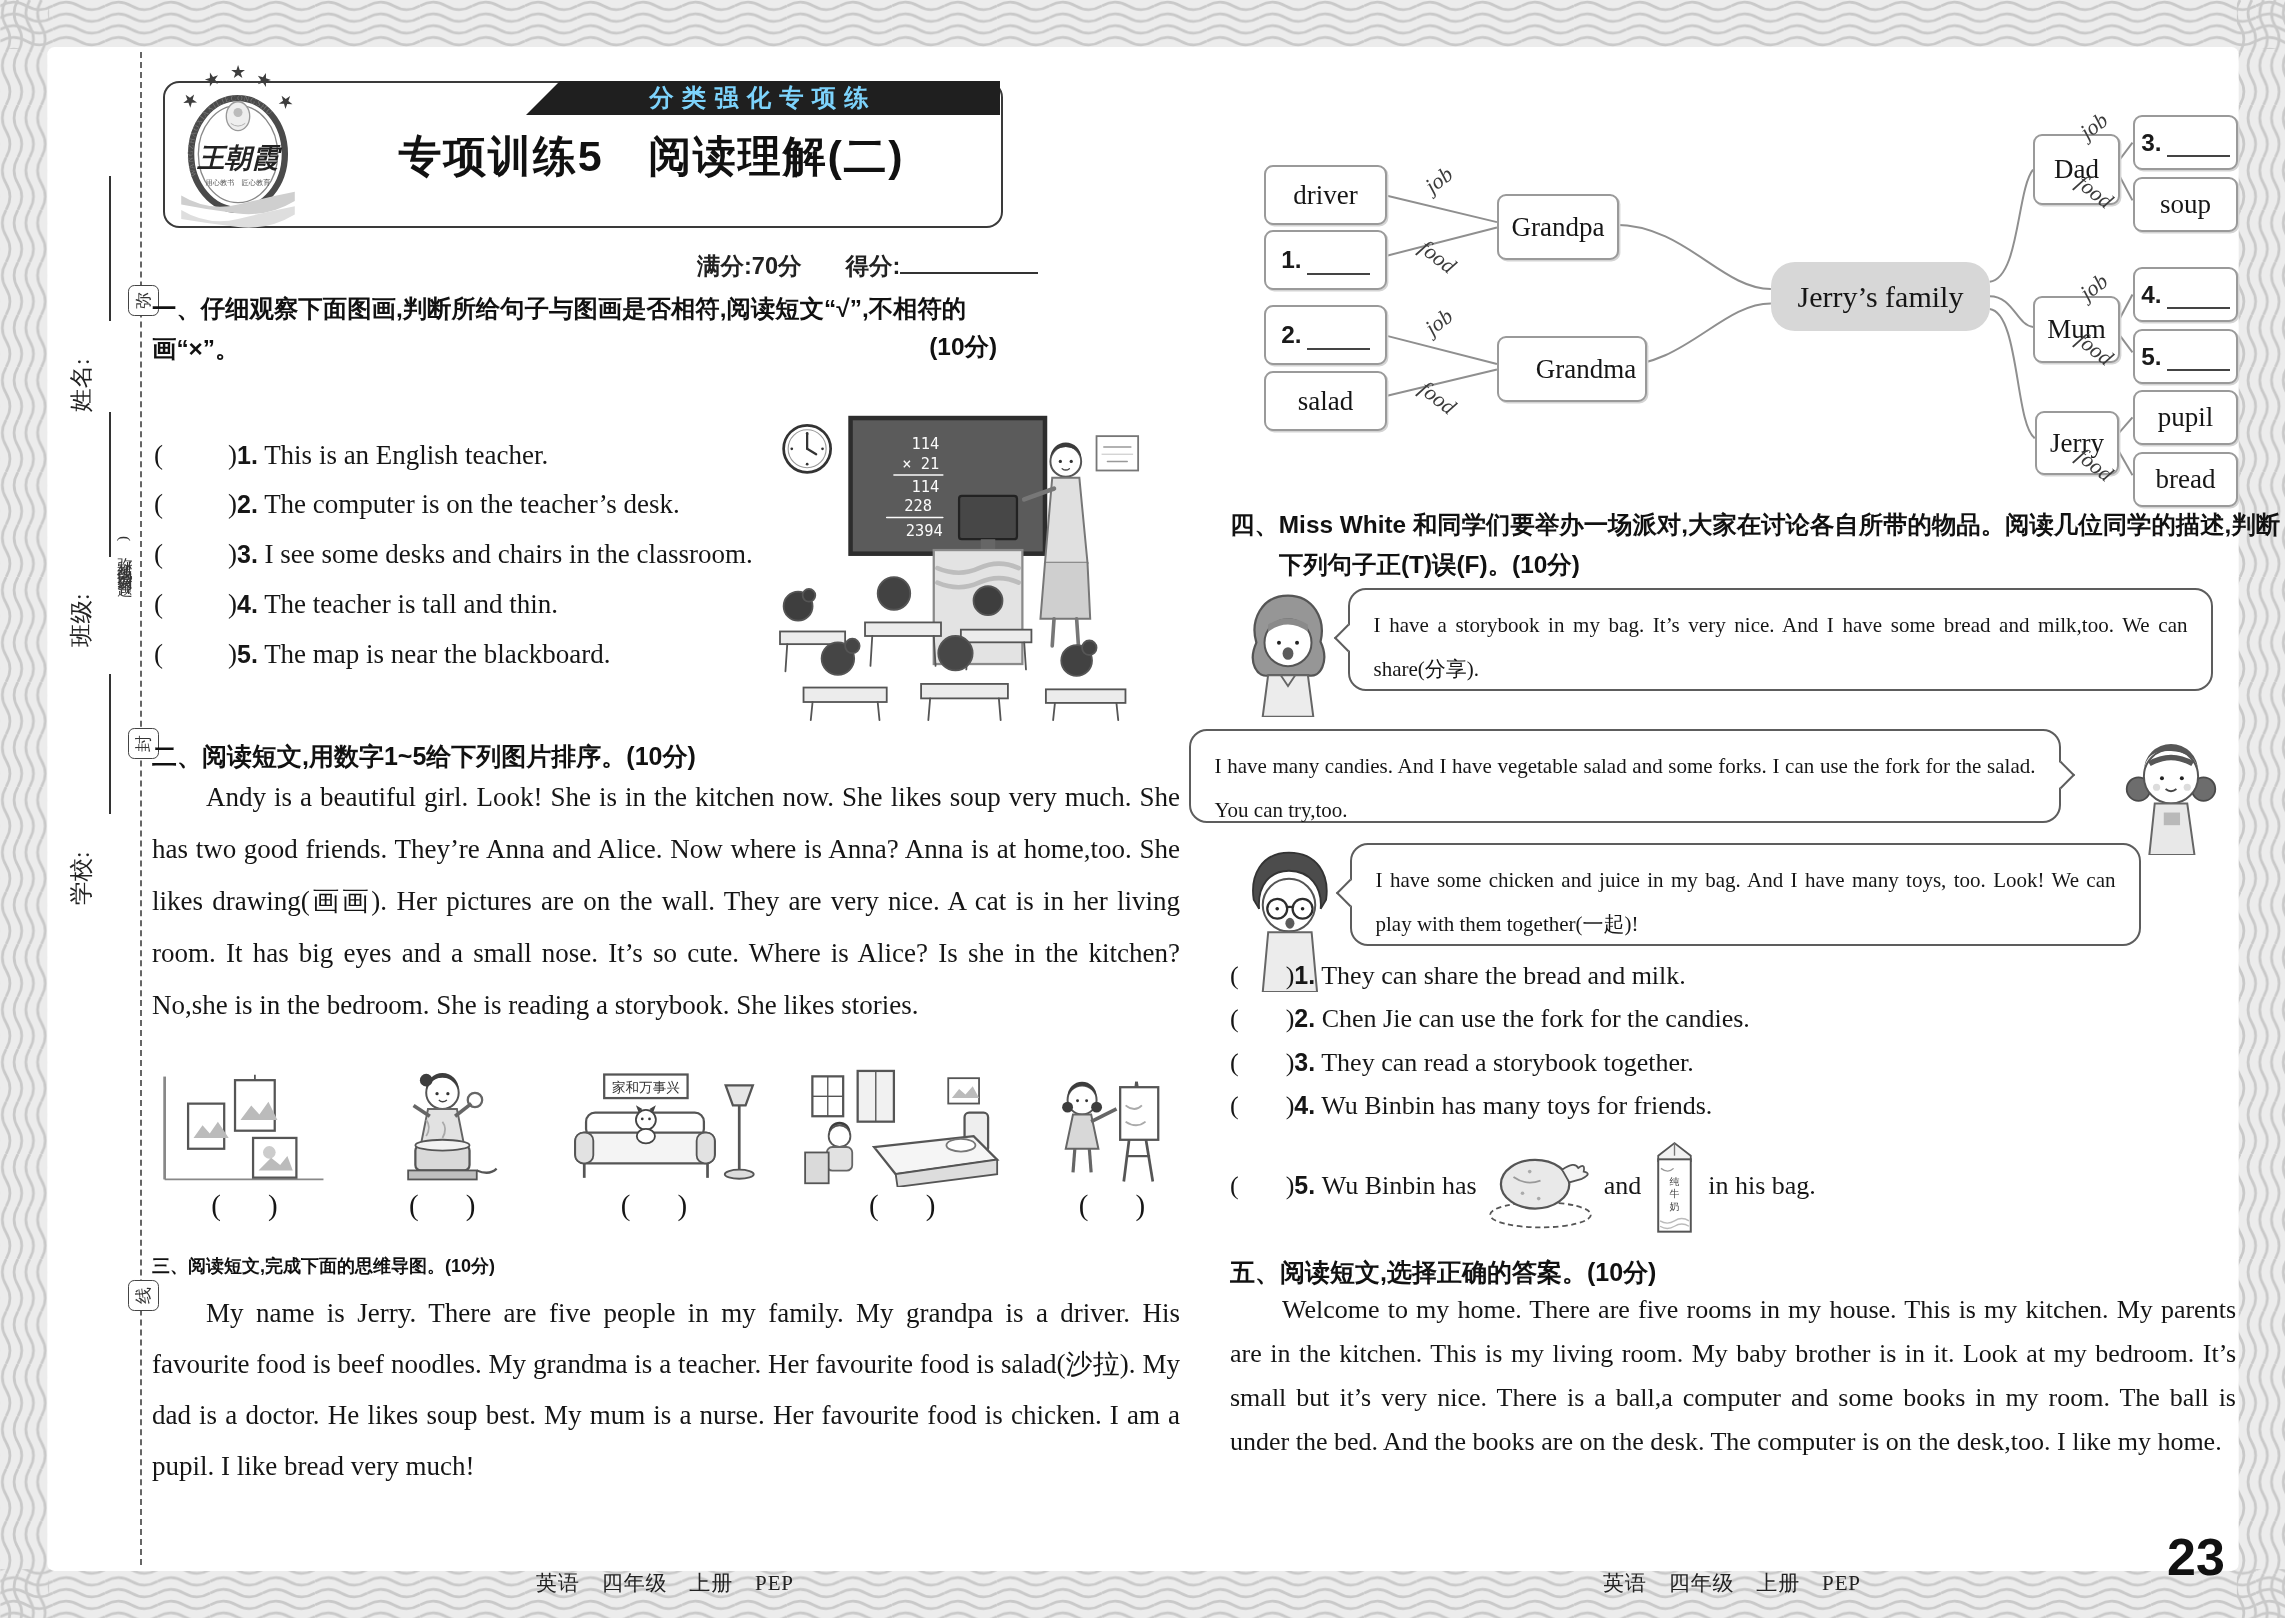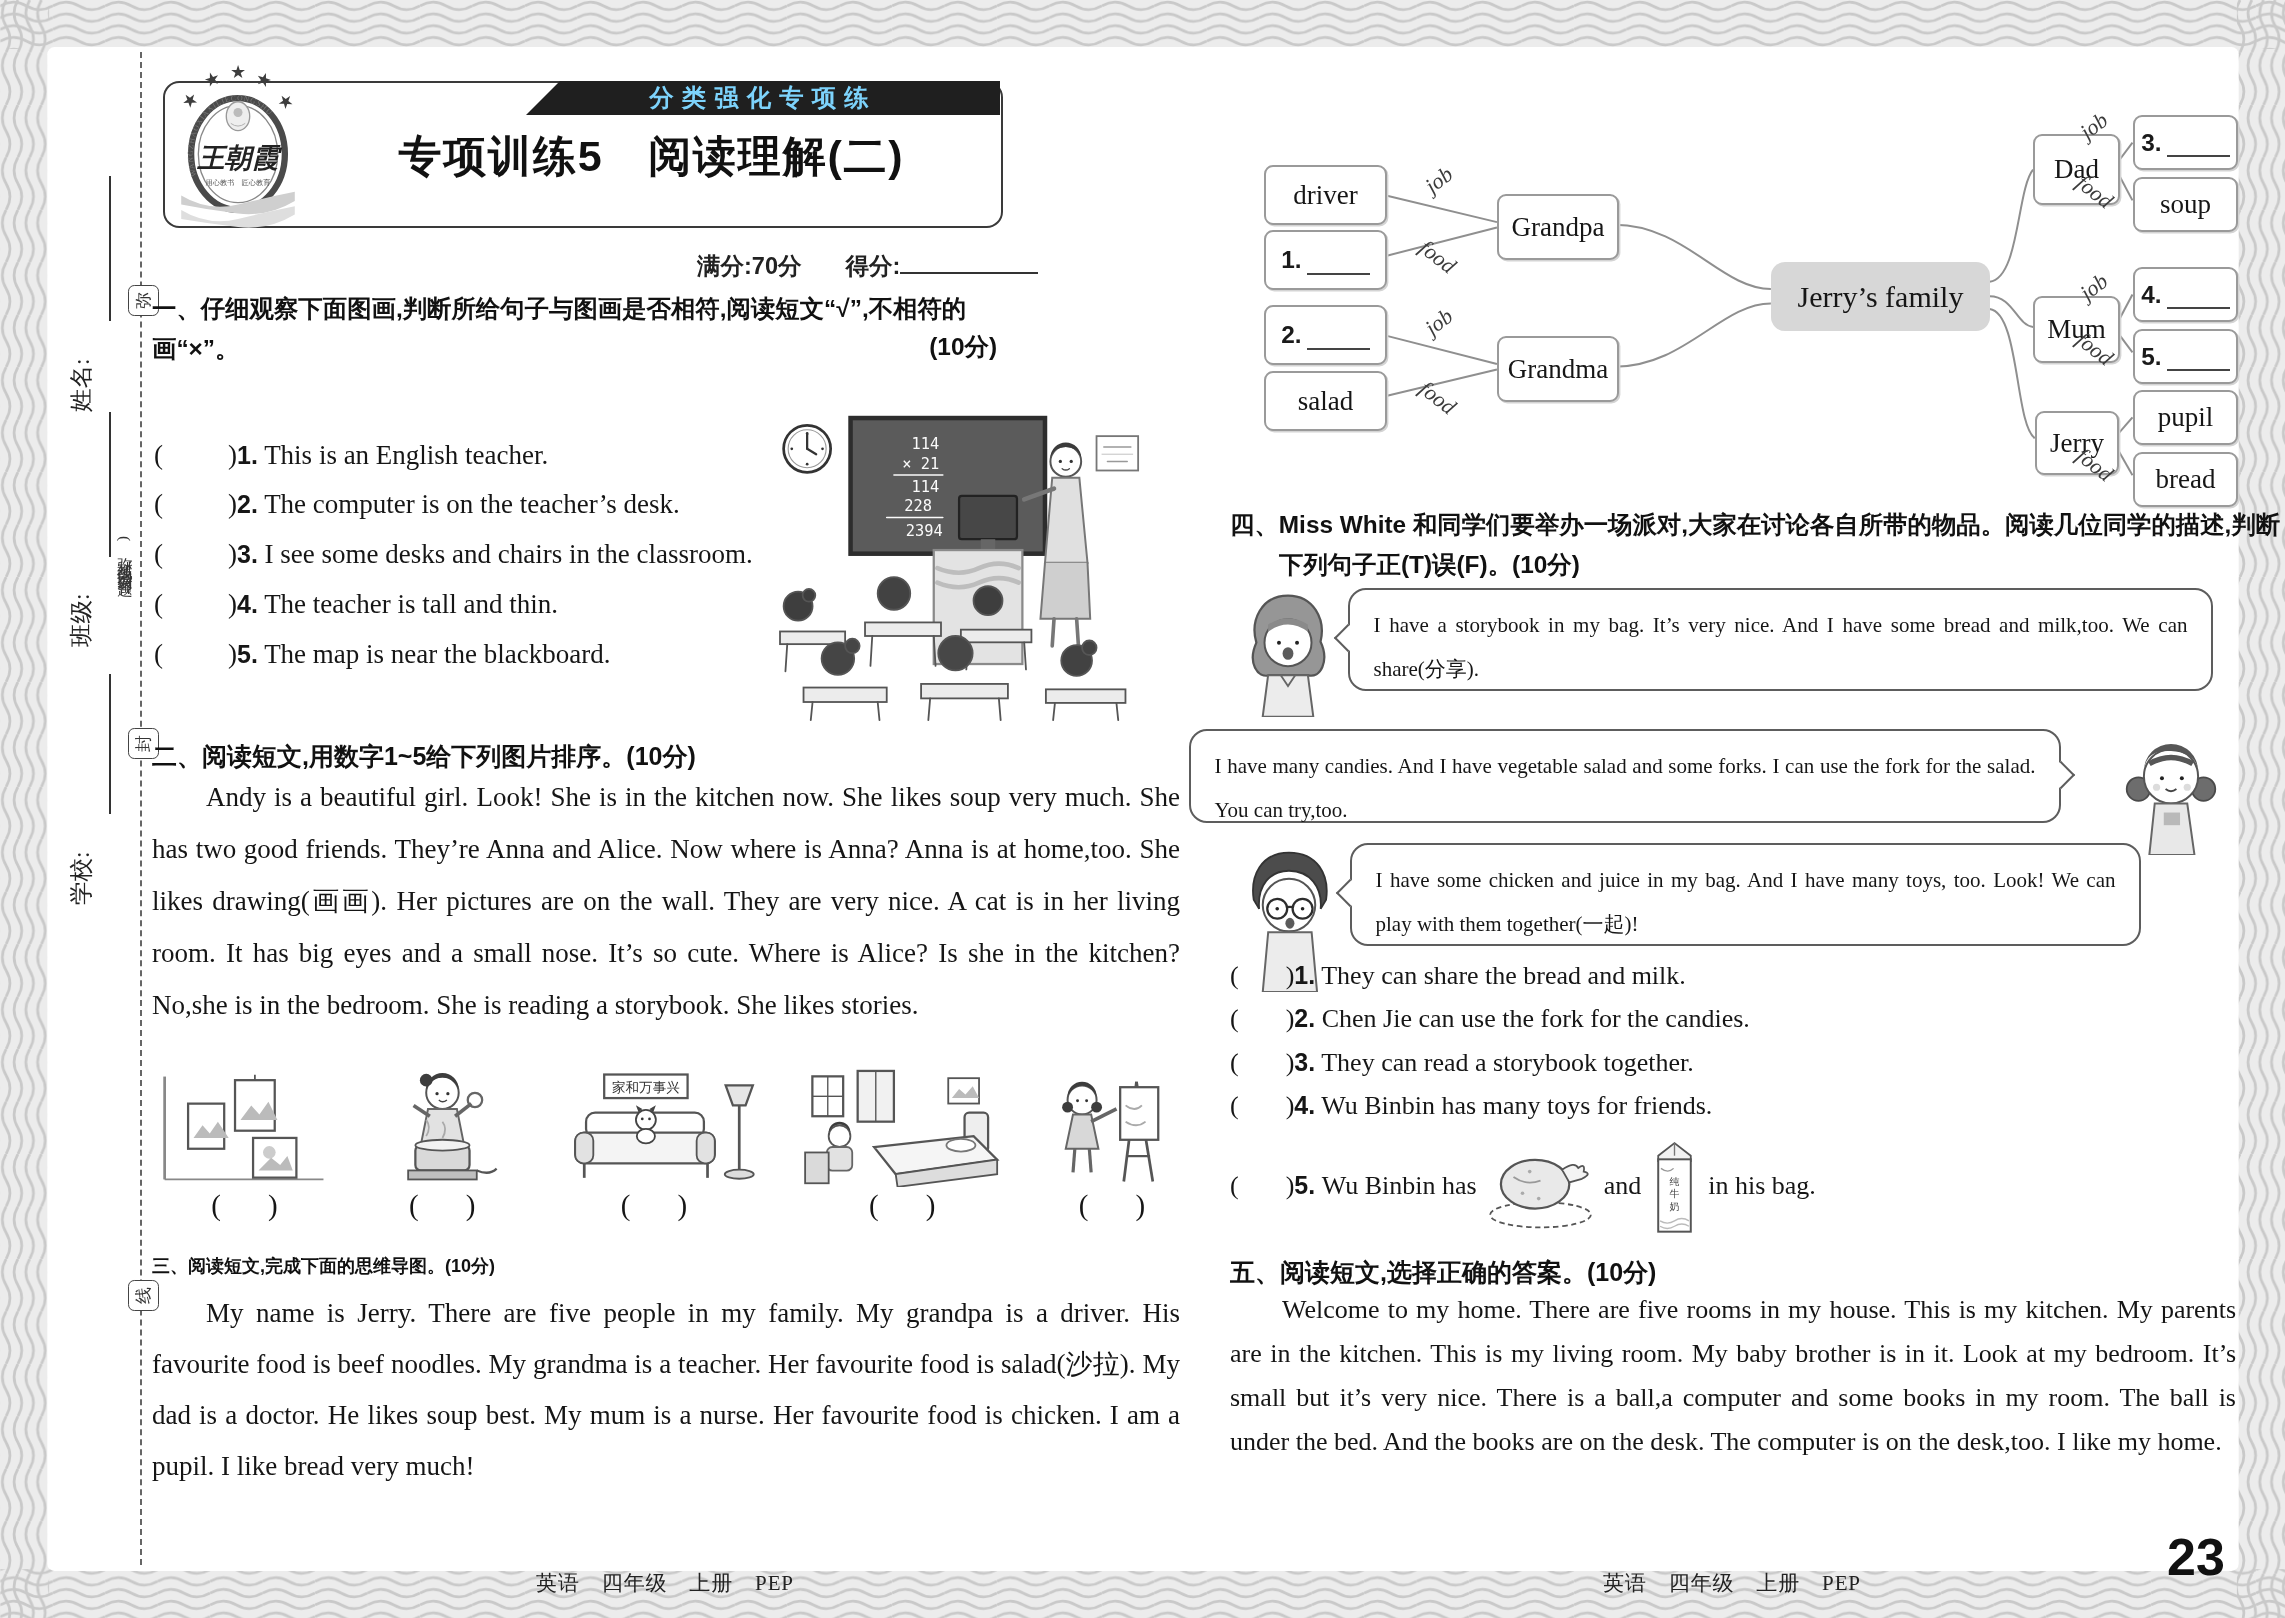--- a/index.html
+++ b/index.html
@@ -16,21 +16,21 @@
   .bigtitle{font-size:43px;letter-spacing:1.8px;text-align:center;}
   .scoreline{font-size:23.5px;font-family:"Liberation Sans",sans-serif;font-weight:600;color:#222;}
   .ul{display:inline-block;border-bottom:2.3px solid #333;height:1em;vertical-align:baseline;}
   
   .it{position:absolute;font-size:27px;white-space:nowrap;}
   .psp{display:inline-block;width:65px;}
   .psp2{display:inline-block;width:47px;}
   .inum{font-family:"Liberation Sans",sans-serif;font-weight:700;font-size:25px;}
   
   .mnode{position:absolute;border:2px solid #9a9a9a;border-radius:9px;background:#fff;display:flex;align-items:center;justify-content:center;font-size:27px;box-shadow:1.4px 1.4px 0 #d4d4d4;}
-  .mcenter{position:absolute;border-radius:14px;background:#d7d7d7;display:flex;align-items:center;justify-content:center;font-size:30px;}
+  .mcenter{position:absolute;border-radius:24px;background:#d7d7d7;display:flex;align-items:center;justify-content:center;font-size:30px;}
   .mlab{position:absolute;font-style:italic;font-size:22px;color:#3c3c3c;font-family:"Liberation Serif",serif;}
   .bnum{font-family:"Liberation Sans",sans-serif;font-weight:700;font-size:24.4px;margin-right:5.4px;}
   .bln{display:inline-block;width:63px;border-bottom:2.3px solid #444;height:1em;}
   
   .bub{position:absolute;border:2.3px solid #5d5d5d;border-radius:18px;background:#fff;padding:12.7px 23.5px;font-size:21px;line-height:44px;text-align:justify;}
   .tailL{position:absolute;width:18px;height:18px;background:#fff;border-left:2.3px solid #5d5d5d;border-bottom:2.3px solid #5d5d5d;transform:rotate(45deg);}
   .tailR{position:absolute;width:18px;height:18px;background:#fff;border-right:2.3px solid #5d5d5d;border-top:2.3px solid #5d5d5d;transform:rotate(45deg);}
   
   .mlabel{position:absolute;transform:rotate(-90deg);transform-origin:0 0;font-size:23.5px;color:#222;font-family:"Liberation Serif",serif;white-space:nowrap;}
   .aline{position:absolute;border-left:2px solid #333;width:0;}
@@ -344,21 +344,21 @@
     <div class="mnode" style="left:36px;top:167px;width:119px;height:56px;">
         <span class="bnum">1.</span>
         <span class="bln"></span>
       </div>
     <div class="mnode" style="left:36px;top:242px;width:119px;height:56px;">
         <span class="bnum">2.</span>
         <span class="bln"></span>
       </div>
     <div class="mnode en" style="left:36px;top:308px;width:119px;height:56px;">salad</div>
     <div class="mnode en" style="left:269px;top:131px;width:118px;height:62px;">Grandpa</div>
-    <div class="mnode en" style="left:269px;top:273px;width:118px;height:62px;">Grandma</div>
+    <div class="mnode en" style="left:269px;top:273px;width:118px;height:62px;padding-left:28px;">Grandma</div>
 
     <div class="mcenter en" style="left:543px;top:199px;width:219px;height:69px;">Jerry’s family</div>
 
     <div class="mnode en" style="left:805px;top:71px;width:83px;height:67px;">Dad</div>
     <div class="mnode en" style="left:805px;top:233px;width:83px;height:63px;">Mum</div>
     <div class="mnode en" style="left:807px;top:348px;width:80px;height:60px;">Jerry</div>
     <div class="mnode" style="left:905px;top:52px;width:101px;height:51px;">
         <span class="bnum">3.</span>
         <span class="bln"></span>
       </div>

